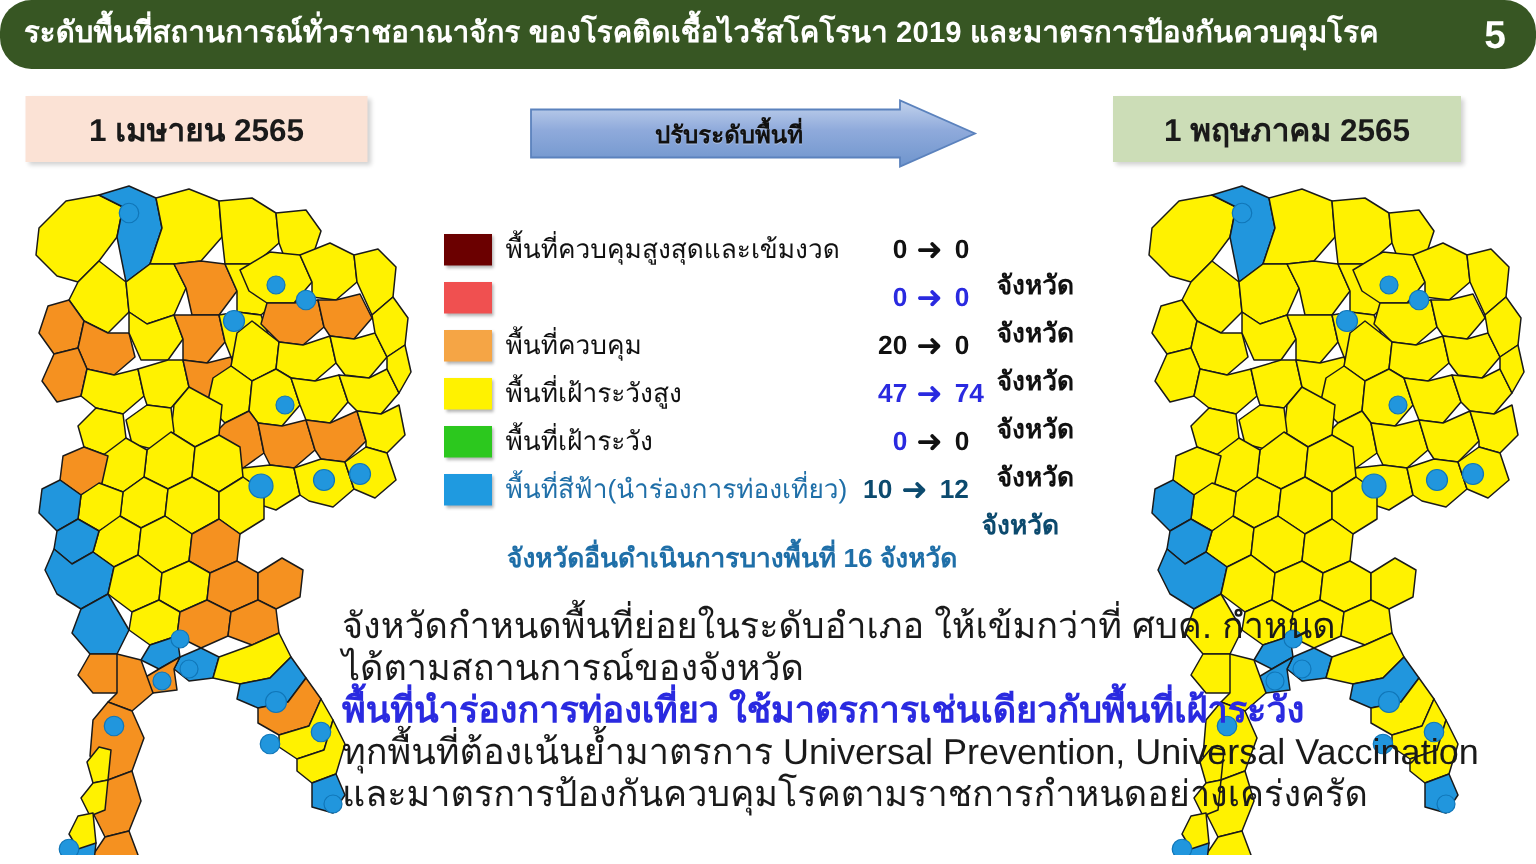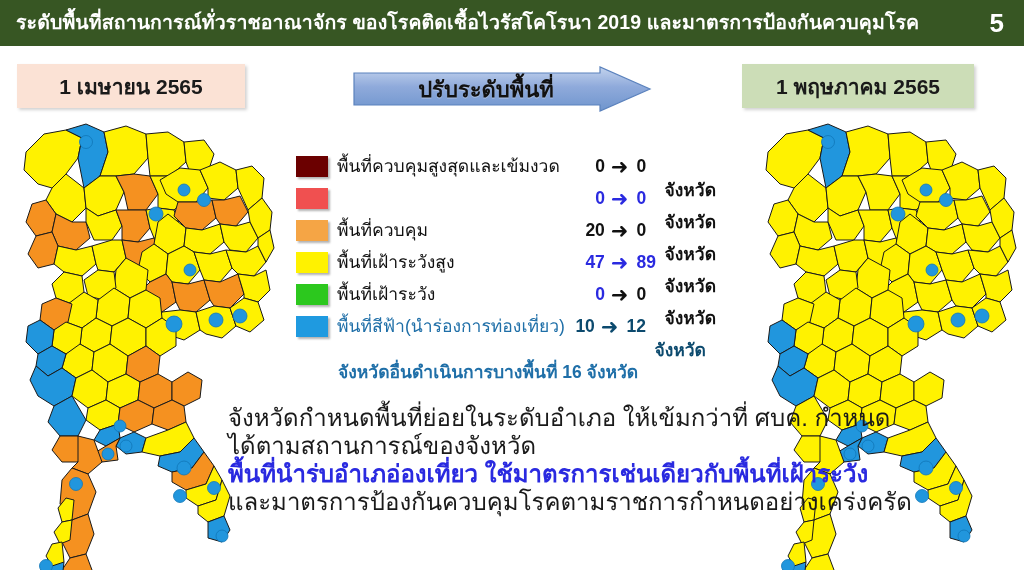--- a/index.html
+++ b/index.html
@@ -18,20 +18,21 @@
   
   .title-bar {
     position: absolute;
     left: 0; top: 0;
     width: 1024px; height: 46px;
     background: #375623;
     display: flex;
     align-items: center;
     justify-content: space-between;
     padding: 0 14px 0 16px;
+    border-radius: 21px;
   }
   .title-text {
     color: #ffffff;
     font-size: 19.5px;
     font-weight: 700;
     letter-spacing: .1px;
     white-space: nowrap;
     line-height: 1;
   }
   .page-number {
@@ -64,21 +65,21 @@
     position: absolute;
     left: 352px; top: 66px;
     width: 300px; height: 46px;
   }
   .arrow-banner svg { display: block; }
   .arrow-label {
     position: absolute;
     left: 0; top: 0;
     width: 268px; height: 46px;
     display: flex; align-items: center; justify-content: center;
-    font-size: 22px; font-weight: 700; color: #111111;
+    font-size: 16px; font-weight: 700; color: #111111;
     text-shadow: 0 1px 0 rgba(255,255,255,.35);
   }
 
   
   .map {
     position: absolute;
     top: 118px;
     width: 268px; height: 452px;
   }
   .map-left  { left: 8px; }
@@ -467,21 +468,21 @@
       <span class="unit c-black">จังหวัด</span>
     </span>
   </div>
 
   <div class="legend-row">
     <span class="swatch" style="background:#fff200"></span>
     <span class="legend-label">พื้นที่เฝ้าระวังสูง</span>
     <span class="legend-nums">
       <span class="num from c-blue">47</span>
       <span class="arrow-glyph c-blue">➜</span>
-      <span class="num to c-blue">89</span>
+      <span class="num to c-blue">74</span>
       <span class="unit c-black">จังหวัด</span>
     </span>
   </div>
 
   <div class="legend-row">
     <span class="swatch" style="background:#2cc81e"></span>
     <span class="legend-label">พื้นที่เฝ้าระวัง</span>
     <span class="legend-nums">
       <span class="num from c-blue">0</span>
       <span class="arrow-glyph c-black">➜</span>
@@ -500,15 +501,16 @@
       <span class="unit c-teal">จังหวัด</span>
     </span>
   </div>
 
   <div class="legend-note">จังหวัดอื่นดำเนินการบางพื้นที่ 16 จังหวัด</div>
 </div>
 
 <div class="body-text">
   <div class="body-line">จังหวัดกำหนดพื้นที่ย่อยในระดับอำเภอ ให้เข้มกว่าที่ ศบค. กำหนด</div>
   <div class="body-line">ได้ตามสถานการณ์ของจังหวัด</div>
-  <div class="body-line accent">พื้นที่นำร่บอำเภอ่องเที่ยว ใช้มาตรการเช่นเดียวกับพื้นที่เฝ้าระวัง</div>
+  <div class="body-line accent">พื้นที่นำร่องการท่องเที่ยว ใช้มาตรการเช่นเดียวกับพื้นที่เฝ้าระวัง</div>
+  <div class="body-line">ทุกพื้นที่ต้องเน้นย้ำมาตรการ Universal Prevention, Universal Vaccination</div>
   <div class="body-line">และมาตรการป้องกันควบคุมโรคตามราชการกำหนดอย่างเคร่งครัด</div>
 </div>
 
 </body></html>

